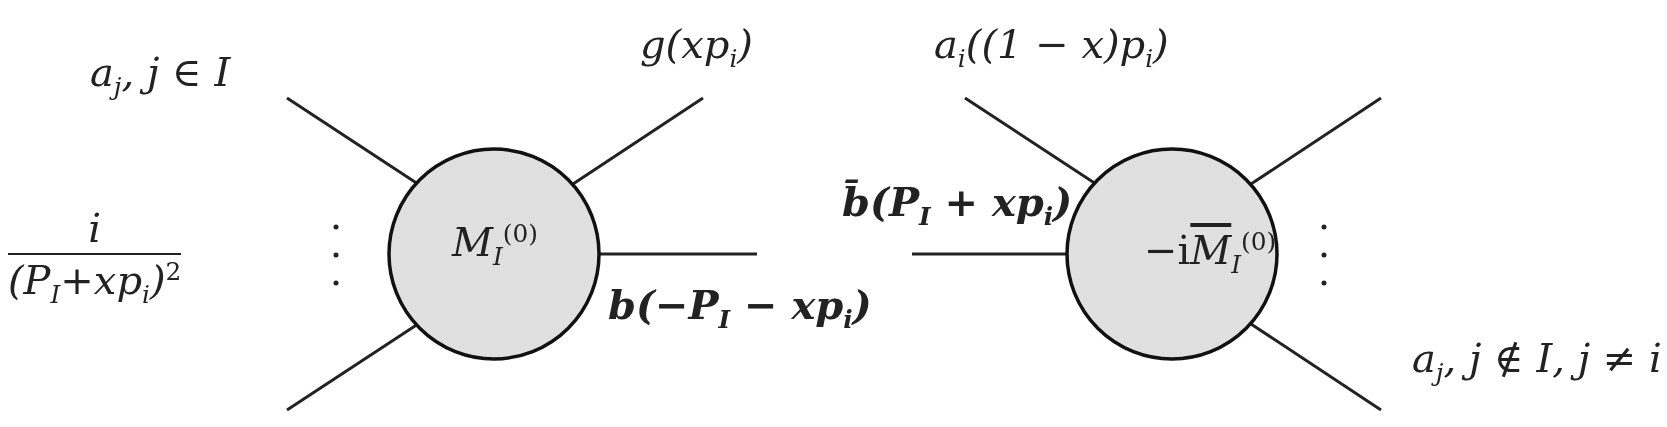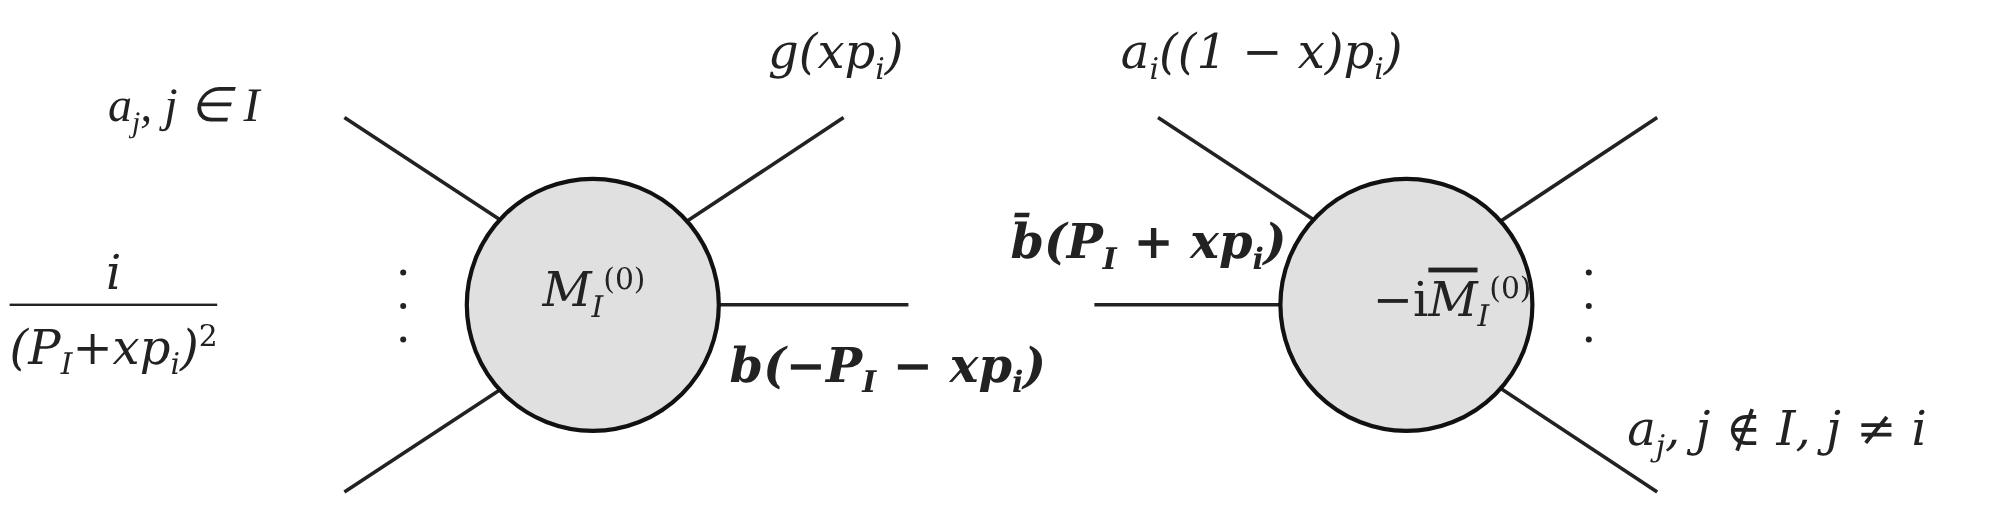--- a/index.html
+++ b/index.html
@@ -12,21 +12,21 @@
       color: #222222;
       font-size: 40px;
       line-height: 1;
       white-space: nowrap;
     }
     .up { font-style: normal; }
     sub, sup { font-size: 0.62em; line-height: 0; }
     .frac { position: absolute; font-family: "DejaVu Serif", "Liberation Serif", serif; font-style: italic; color:#222; font-size: 40px; text-align:center; }
     .frac .num { display:block; padding-bottom: 2px; }
     .frac .bar { display:block; border-top: 2px solid #222; }
-    .frac .den { display:block; padding-top: 12px; }
+    .frac .den { display:block; padding-top: 2px; }
     .ovl { text-decoration: overline; }
   </style>
 </head>
 <body>
 
 <svg id="diagram" viewBox="0 0 1667 427" xmlns="http://www.w3.org/2000/svg">
 
   <g stroke="#222222" stroke-width="3" fill="none">
     <line x1="287" y1="98" x2="418" y2="184"></line>
     <line x1="703" y1="98" x2="573" y2="184"></line>
@@ -49,21 +49,21 @@
       <circle cx="336" cy="255" r="2.5"></circle>
       <circle cx="336" cy="283" r="2.5"></circle>
   </g>
   <g fill="#222222">
     <circle cx="1324" cy="227" r="2.5"></circle>
       <circle cx="1324" cy="255" r="2.5"></circle>
       <circle cx="1324" cy="283" r="2.5"></circle>
   </g>
 </svg>
 
-<div class="lbl" style="left:90px; top:68px;font-family:Liberation Serif, serif;">
+<div class="lbl" style="left:90px; top:52px;">
   <span>a</span><sub>j</sub><span>,  j ∈ I</span>
 </div>
 
 <div class="lbl" style="left:640px; top:24px;">
   <span>g(xp</span><sub>i</sub><span>)</span>
 </div>
 
 <div class="lbl" style="left:934px; top:24px;">
   <span>a</span><sub>i</sub><span>((1 − x)p</span><sub>i</sub><span>)</span>
 </div>
@@ -83,15 +83,15 @@
 </div>
 
 <div class="lbl" style="left:842px; top:182px;font-weight:bold;">
   <span>b̄(P</span><sub>I</sub><span> + xp</span><sub>i</sub><span>)</span>
 </div>
 
 <div class="lbl" style="left:1144px; top:230px;">
   <span class="up">−i</span><span class="ovl">M</span><sub>I</sub><sup class="up">(0)</sup>
 </div>
 
-<div class="lbl" style="left:1356px; top:338px;text-align:right;">
+<div class="lbl" style="left:1412px; top:338px;text-align:right;">
   <span>a</span><sub>j</sub><span>,  j ∉ I,  j ≠ i</span>
 </div>
 
 </body></html>

